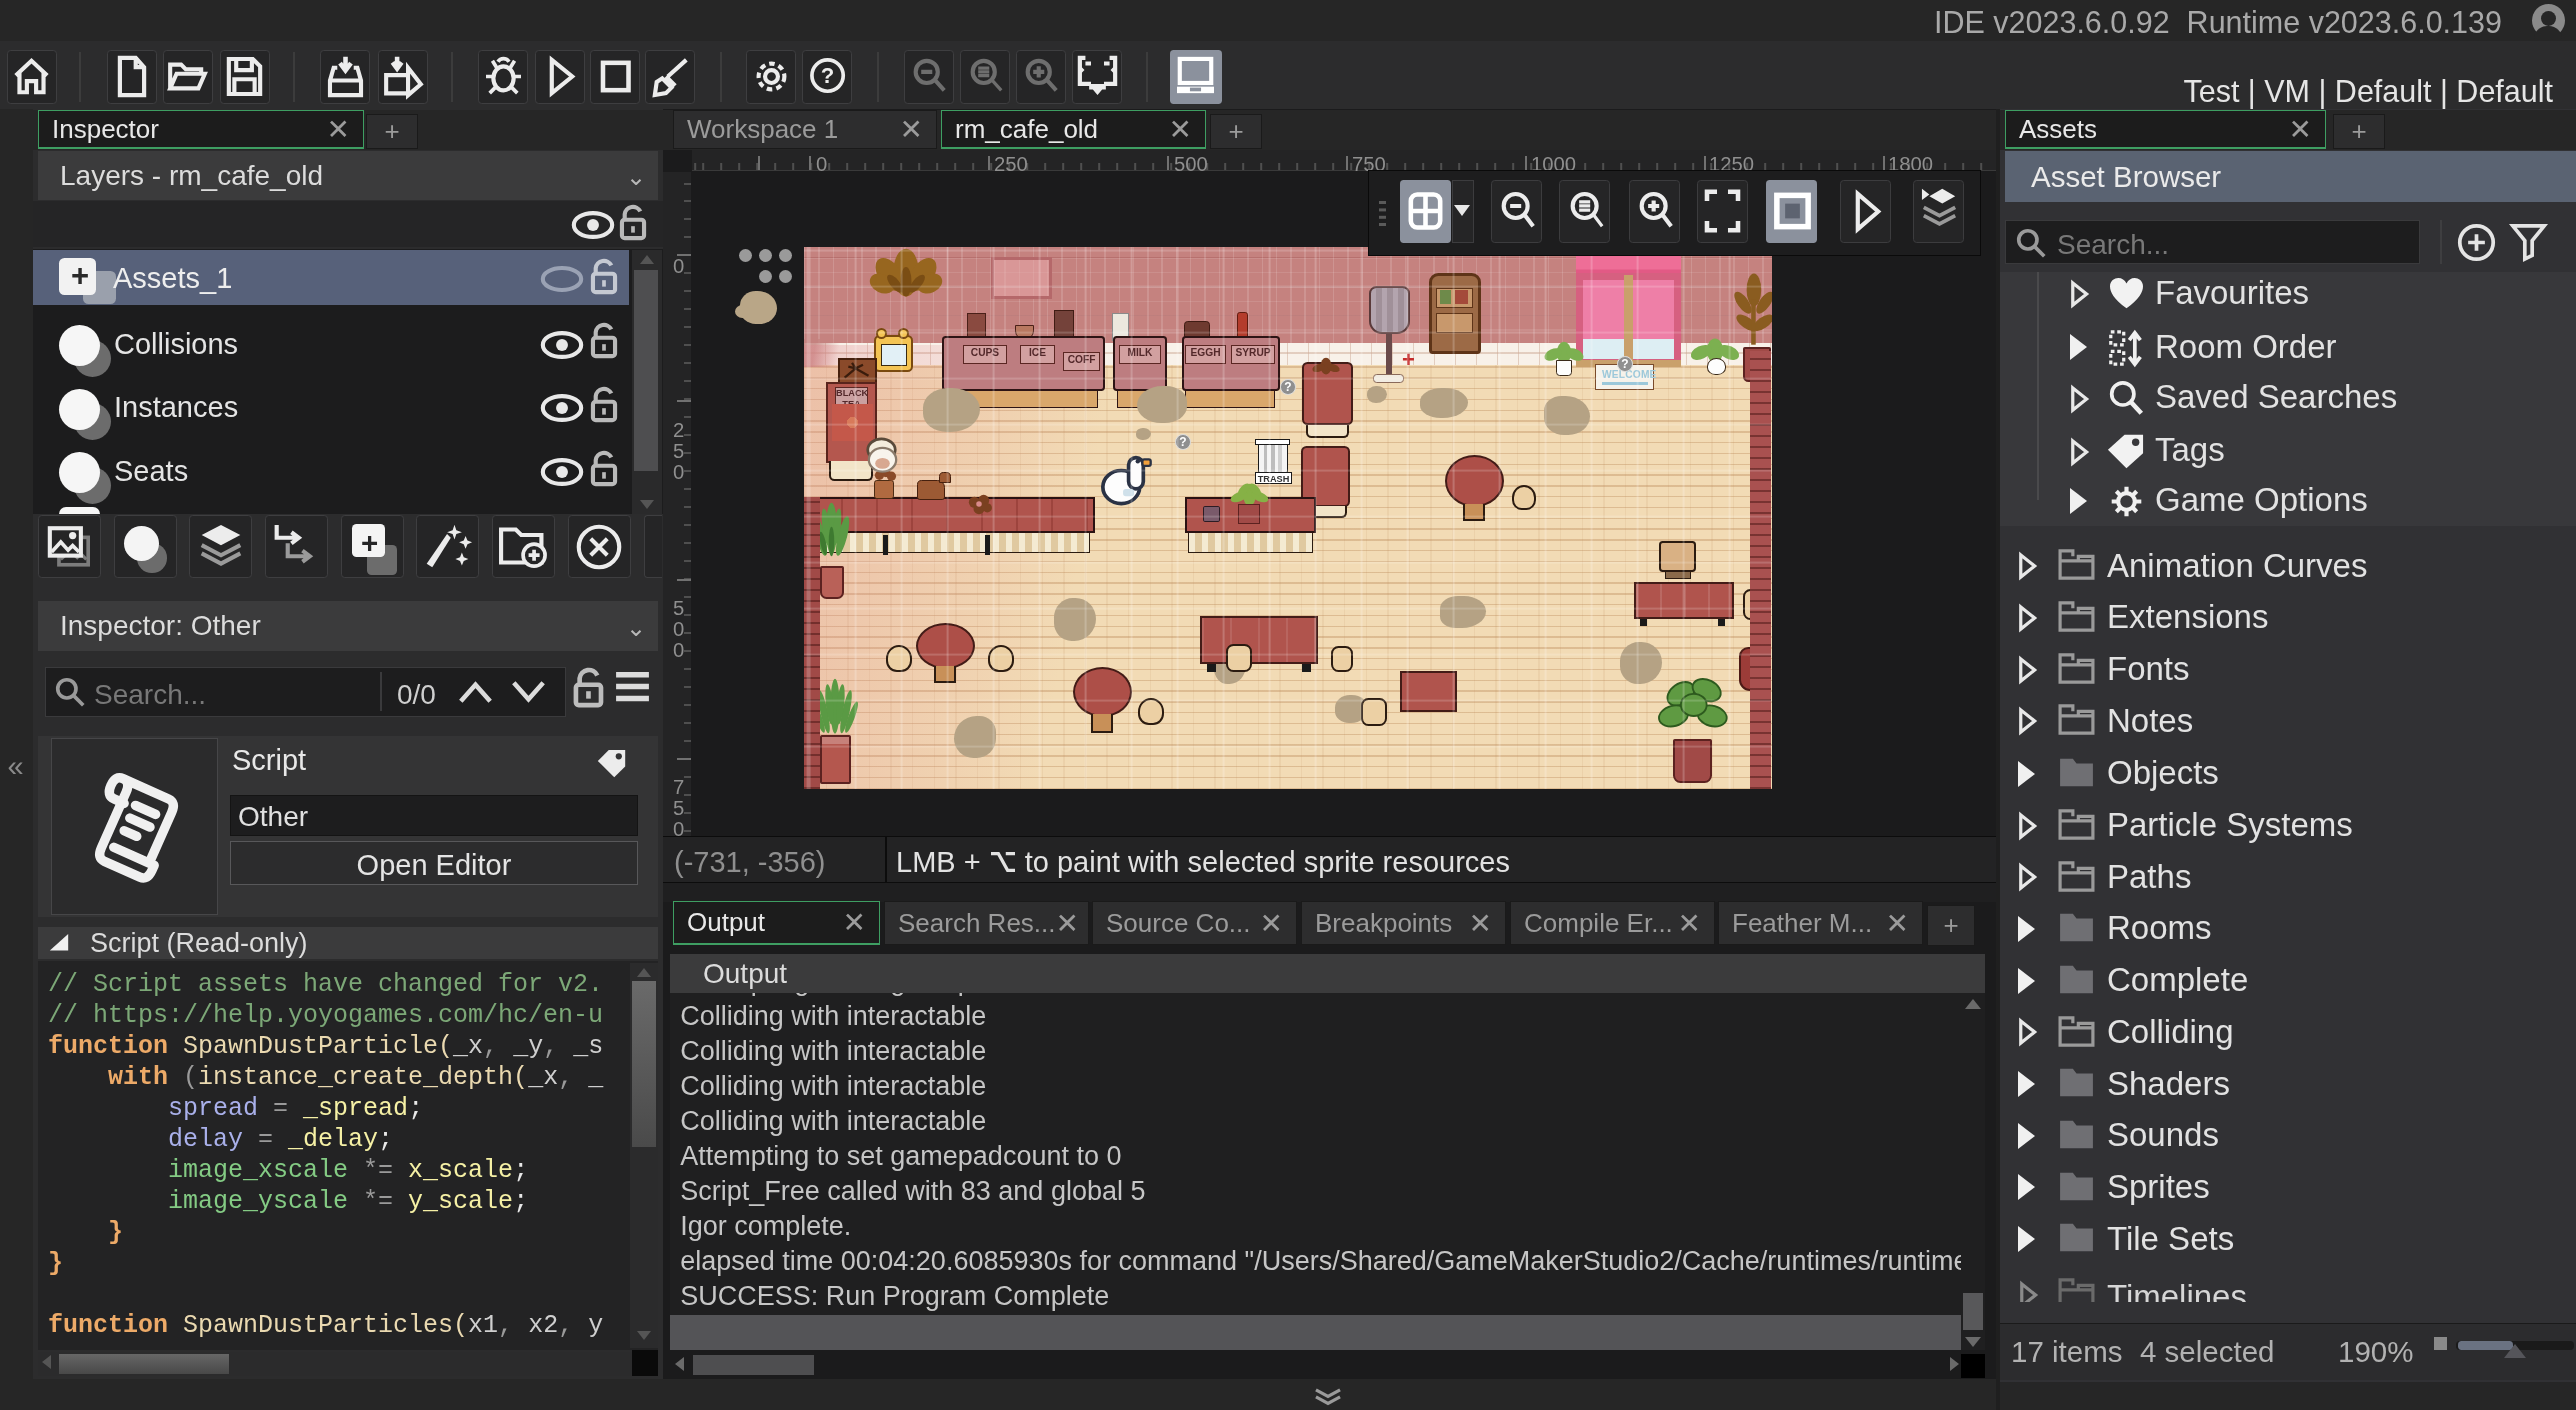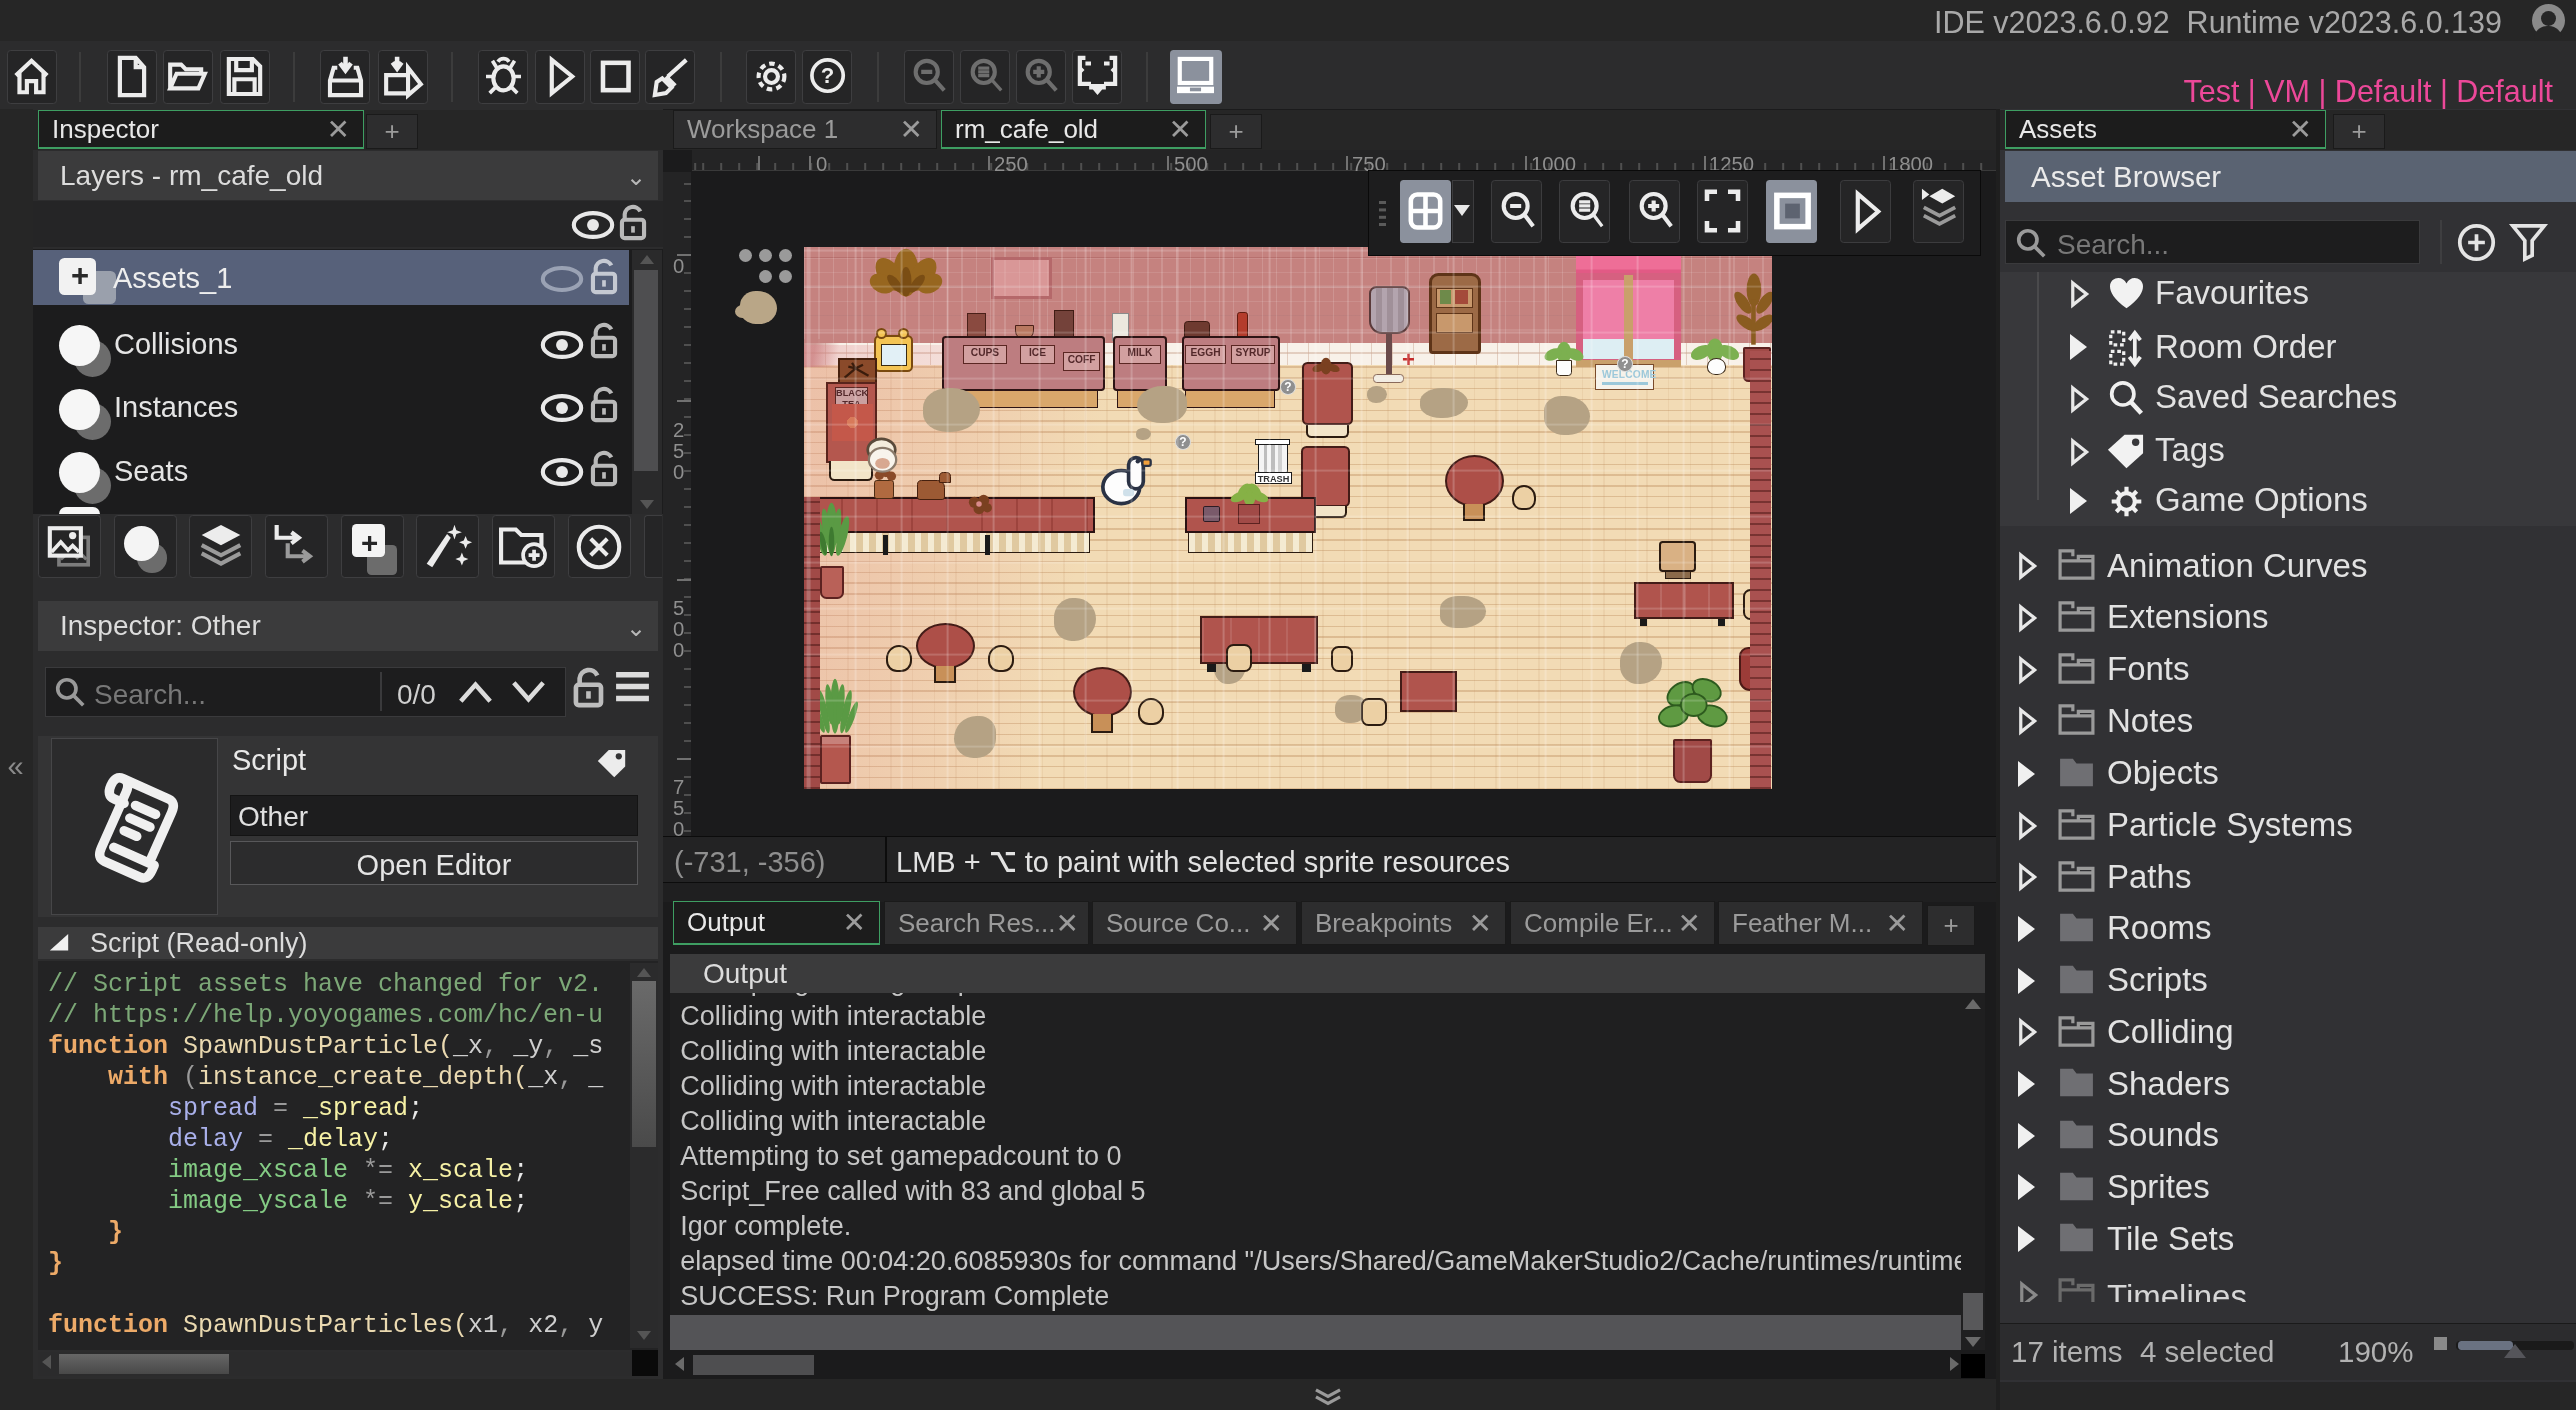--- a/index.html
+++ b/index.html
@@ -117,21 +117,21 @@
       <path d="M12 30 H30 V36 H26 L21 42 L16 36 H12 Z" fill="#ececec"></path>
       <path d="M2 10 L7 15 L2 20 Z M40 10 L35 15 L40 20 Z" fill="#ececec"></path>
     </svg>
   <div class="abs" style="left:1170px;top:50px;width:52px;height:54px;background:#8b919d;border-radius:3.7px;"></div>
   <svg style="left:1177px;top:57px;" width="37" height="39" viewBox="0 0 40 42">
       <rect x="3" y="2" width="34" height="26" fill="none" stroke="#fff" stroke-width="4.5"></rect>
       <rect x="0" y="32" width="40" height="7" fill="#fff"></rect>
       <rect x="14" y="33" width="12" height="4" fill="#8b919d"></rect>
     </svg>
 </div>
-<div class="abs" style="right:23px;top:74px;color:#ec4899;font-size:30.5px;">Test | VM | Default | Default</div>
+<div class="abs" style="right:23px;top:74px;color:#e5e5e5;font-size:30.5px;">Test | VM | Default | Default</div>
 
 <div class="abs" style="left:0;top:109px;width:33px;height:1302px;background:#262626;"></div>
 <div class="abs" style="left:7.4px;top:750px;color:#8a8a8a;font-size:29px;">«</div>
 
 <div id="leftpanel">
   <div class="abs" style="left:33px;top:109px;width:630px;height:1302px;background:#2c2c2d;"></div>
 
   <div class="abs" style="left:33px;top:110px;width:630px;height:40px;background:#262626;"></div>
   <div class="tab active" style="left:38px;top:110px;width:326px;">Inspector<span class="tabx" style="margin-left:auto;">✕</span></div>
   <div class="tab" style="left:366px;top:114px;width:52px;height:35px;justify-content:center;">+</div>
@@ -862,21 +862,21 @@
     <div class="abs" style="left:2107px;top:858px;color:#e2e2e2;font-size:33px;">Paths</div>
     <div class="abs" style="left:2018px;top:916px;width:0;height:0;border-top:13px solid transparent;border-bottom:13px solid transparent;border-left:17.5px solid #f0f0f0;"></div>
     <svg style="left:2058px;top:912px;" width="37" height="31" viewBox="0 0 40 34">
         <path d="M2 6 V2 H16 L20 7 H38 V32 H2 Z" fill="#6f6f73"></path>
       </svg>
     <div class="abs" style="left:2107px;top:909px;color:#e2e2e2;font-size:33px;">Rooms</div>
     <div class="abs" style="left:2018px;top:968px;width:0;height:0;border-top:13px solid transparent;border-bottom:13px solid transparent;border-left:17.5px solid #f0f0f0;"></div>
     <svg style="left:2058px;top:964px;" width="37" height="31" viewBox="0 0 40 34">
         <path d="M2 6 V2 H16 L20 7 H38 V32 H2 Z" fill="#6f6f73"></path>
       </svg>
-    <div class="abs" style="left:2107px;top:961px;color:#e2e2e2;font-size:33px;">Scripts</div>
+    <div class="abs" style="left:2107px;top:961px;color:#e2e2e2;font-size:33px;">Complete</div>
     <svg style="left:2018px;top:1018px;" width="20.3" height="28" viewBox="0 0 22 30">
         <path d="M3 3 L18 15 L3 27 Z" fill="none" stroke="#e8e8e8" stroke-width="3.5"></path>
       </svg>
     <svg style="left:2058px;top:1016px;" width="37" height="31" viewBox="0 0 40 34">
         <path d="M2 8 V2 H16 V8 M2 8 V32 H38 V13 H2 M22 13 V8 H38 V13" fill="none" stroke="#9a9a9a" stroke-width="3.5"></path>
       </svg>
     <div class="abs" style="left:2107px;top:1013px;color:#e2e2e2;font-size:33px;">Colliding</div>
     <div class="abs" style="left:2018px;top:1071px;width:0;height:0;border-top:13px solid transparent;border-bottom:13px solid transparent;border-left:17.5px solid #f0f0f0;"></div>
     <svg style="left:2058px;top:1067px;" width="37" height="31" viewBox="0 0 40 34">
         <path d="M2 6 V2 H16 L20 7 H38 V32 H2 Z" fill="#6f6f73"></path>

